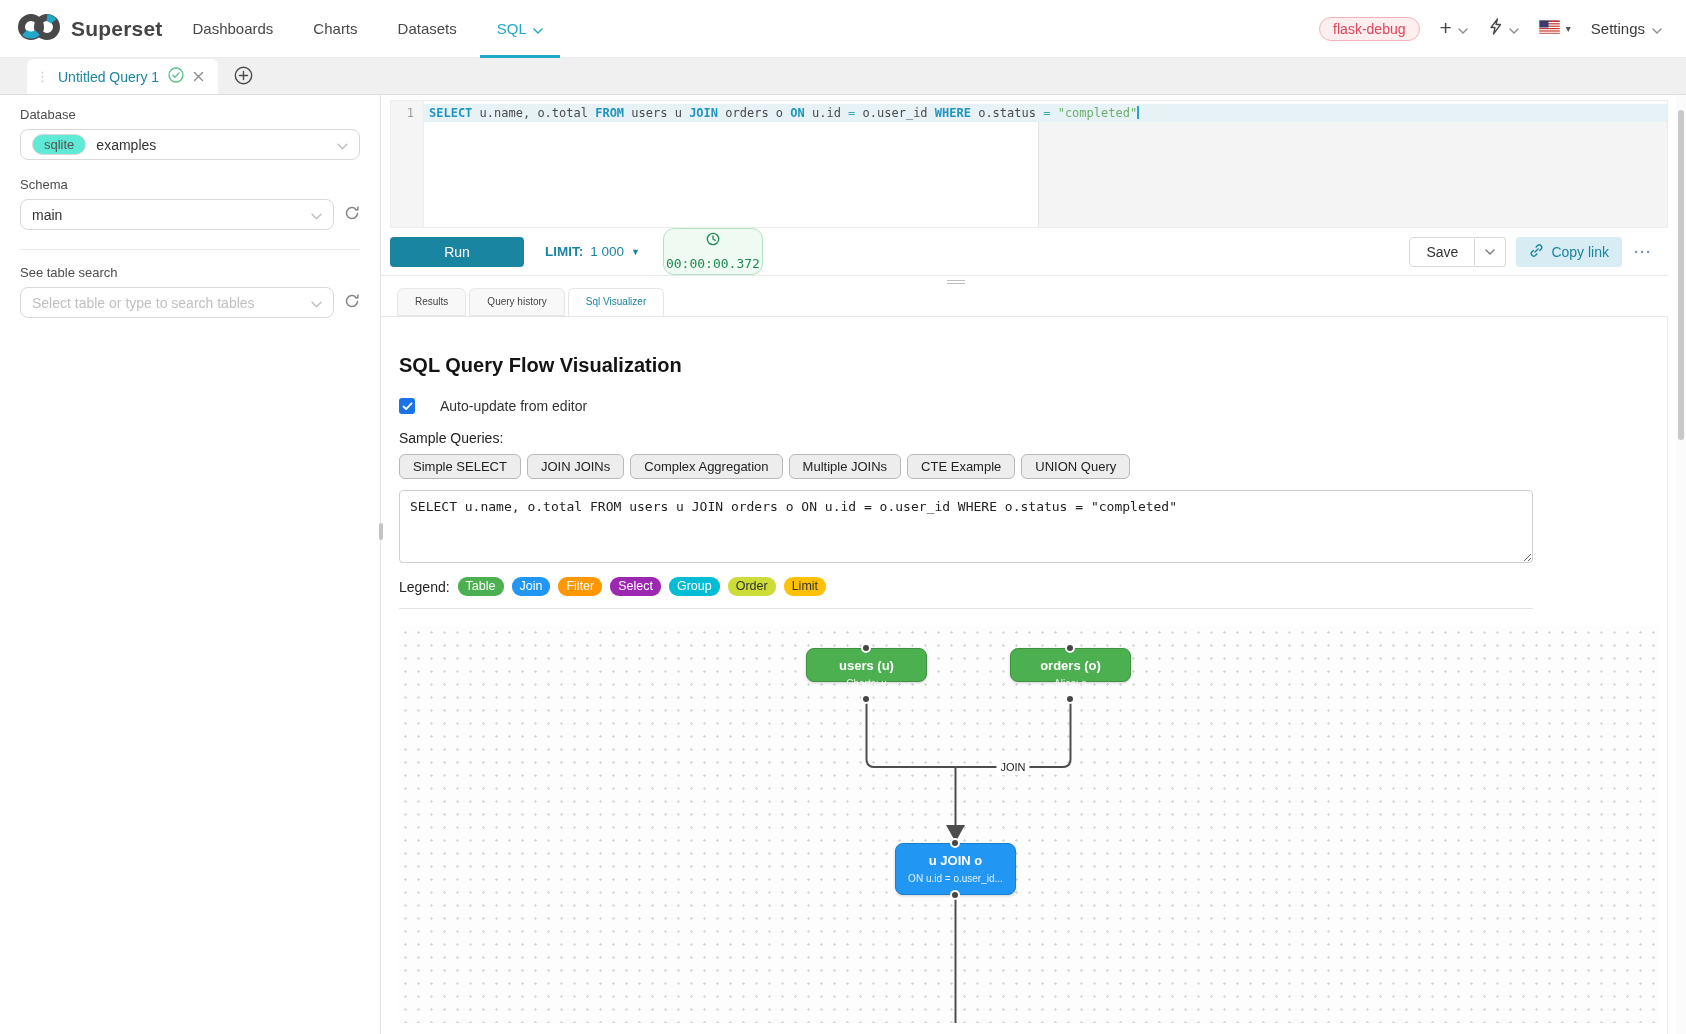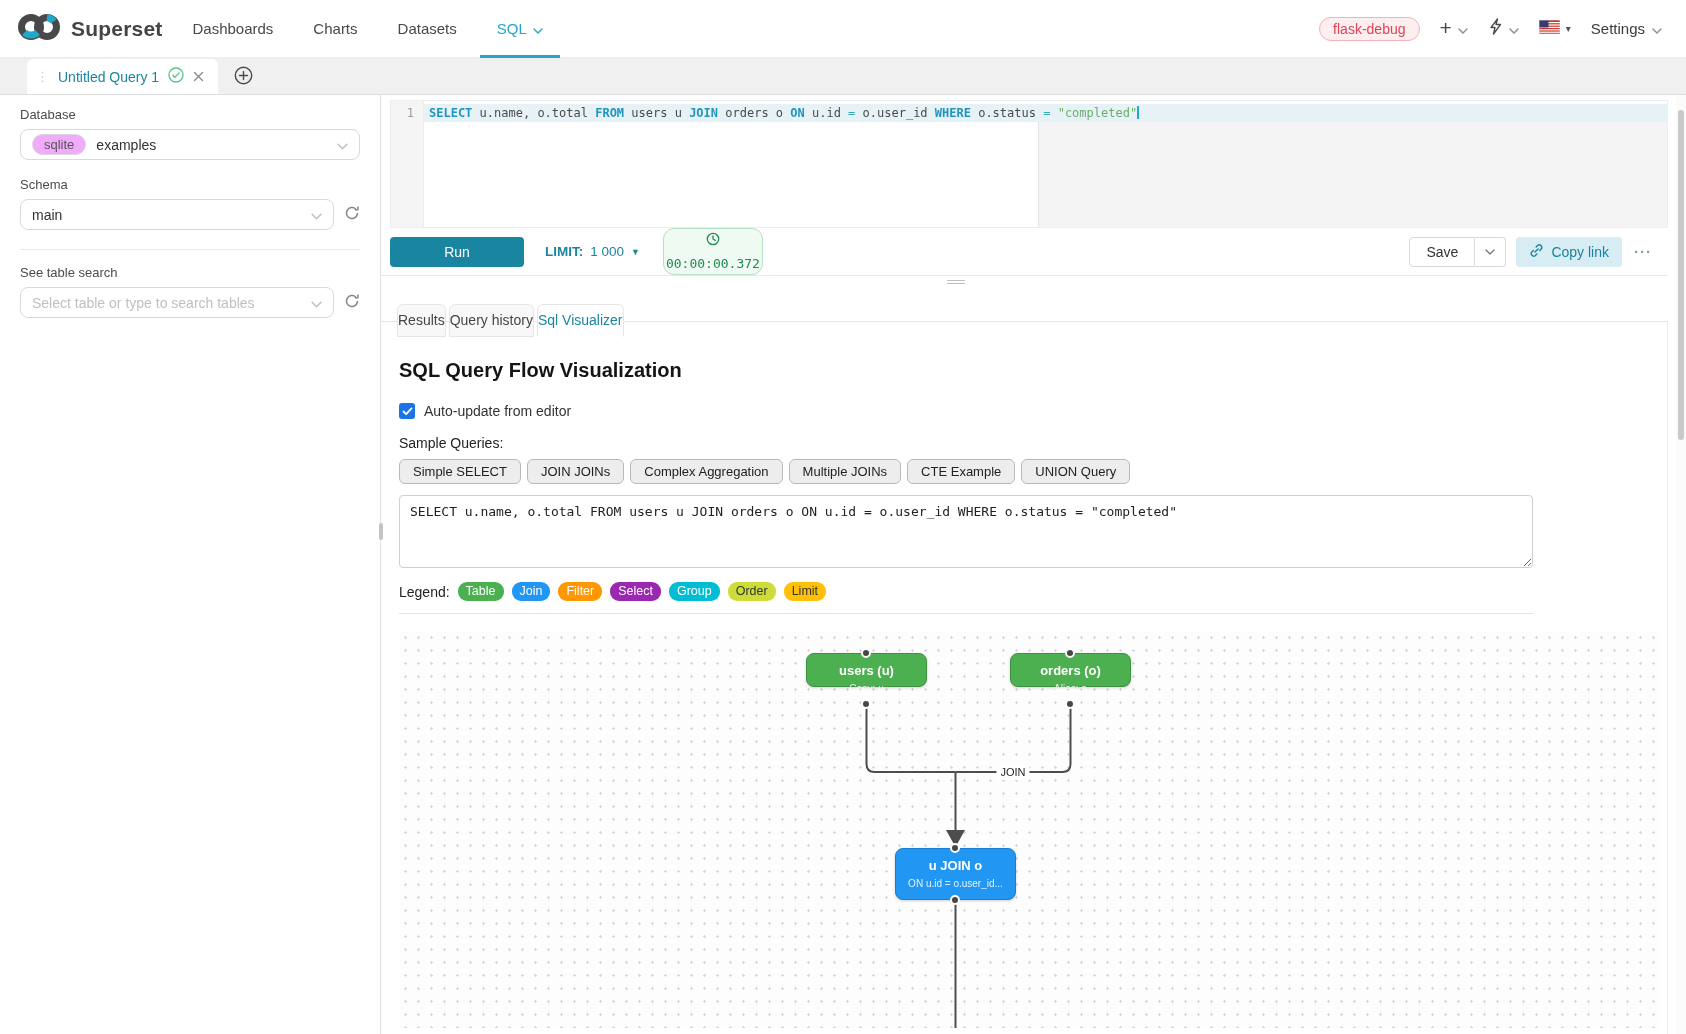--- a/index.html
+++ b/index.html
@@ -31,21 +31,21 @@
   .tab-title { font-size:14px; color:#1a85a0; }
   .add-tab { margin:0 0 9px 16px; display:flex; cursor:pointer; }
 
   
   .workspace { display:flex; height:939px; }
   .sidebar { width:389px; border-right:1px solid #e0e0e0; padding:12px 20px 0 20px; background:#fff; position:relative; }
   .field-label { font-size:13px; color:#4c4c4c; margin-bottom:7px; }
   .sb-row { display:flex; align-items:center; gap:10px; margin-bottom:17px; }
   .select { flex:1; height:31px; border:1px solid #d9d9d9; border-radius:8px; background:#fff; display:flex; align-items:center; padding:0 11px; font-size:14px; color:#333; cursor:pointer; }
   .select .chev { margin-left:auto; color:#bfbfbf; }
-  .engine-pill { border:1px solid #d9d9d9; background:#f0abfc; border-radius:12px; padding:2px 11px; font-size:13px; color:#555; margin-right:10px; }
+  .engine-pill { border:1px solid #d9d9d9; background:#5eead4; border-radius:12px; padding:2px 11px; font-size:13px; color:#555; margin-right:10px; }
   .placeholder { color:#c0c0c0; }
   .sb-divider { border:none; border-top:1px solid #e9e9e9; margin:19px 0 15px; }
   .sb-grip { position:absolute; right:-3px; top:428px; width:4px; height:17px; border-radius:2px; background:#c4c4c4; }
 
   .main { flex:1; padding-right:18px; display:flex; flex-direction:column; background:#fff; }
 
   
   .editor { margin:5px 0 0 9px; height:128px; display:flex; border:1px solid #ededed; background:#fff; font-family:"DejaVu Sans Mono", monospace; position:relative; overflow:hidden; }
   .gutter { width:33px; background:#f5f5f5; border-right:1px solid #ededed; color:#9b9b9b; font-size:12px; line-height:18px; text-align:right; padding:3px 9px 0 0; }
   .code-area { flex:1; position:relative; padding-top:3px; }
@@ -71,29 +71,29 @@
   .copylink-btn { height:30px; display:flex; align-items:center; gap:7px; padding:0 13px; background:#d7ecf3; color:#1a85a0; font-size:14px; border:none; border-radius:4px; cursor:pointer; font-family:inherit; }
   .more-dots { font-size:15px; font-weight:bold; color:#7e9aaa; letter-spacing:1px; cursor:pointer; padding:0 2px; }
 
   
   .pane-divider { height:13px; border-top:1px solid #e9e9e9; position:relative; }
   .pd-grip { position:absolute; top:4px; left:566px; width:18px; cursor:row-resize; }
   .pd-grip i { display:block; height:1px; background:#bdbdbd; margin-bottom:2px; }
 
   
   .south-tabs { display:flex; gap:3px; padding-left:16px; border-bottom:1px solid #e6e6e6; }
-  .stab { position:relative; top:16px; padding:7px 0 8px; background:#f8f8f8; border:1px solid #e6e6e6; border-radius:6px 6px 0 0; font-size:14px; color:#454545; cursor:pointer; }
+  .stab { position:relative; top:0; padding:7px 17px 8px; background:#f8f8f8; border:1px solid #e6e6e6; border-radius:6px 6px 0 0; font-size:10px; color:#454545; cursor:pointer; }
   .stab.active { background:#fff; color:#1a85a0; border-bottom-color:#fff; }
 
   
   .viz-panel { flex:1; border-right:1px solid #ebebeb; padding:37px 8px 0 18px; overflow:hidden; background:#fff; }
   .viz-title { font-size:20px; font-weight:bold; color:#141414; }
   .check-row { margin-top:21px; display:flex; align-items:center; gap:9px; }
   .checkbox { width:16px; height:16px; background:#1a73e8; border-radius:3px; display:flex; align-items:center; justify-content:center; cursor:pointer; }
-  .check-label { font-size:14px; color:#333; }
+  .check-label { font-size:14px; color:#333;margin-left:16px; }
   .samples-label { margin-top:16px; font-size:14px; color:#222; }
   .samples-row { margin-top:8px; display:flex; gap:6px; }
   .sample-btn { padding:4px 13px; background:#ededed; border:1px solid #b9b9b9; border-radius:6px; font-size:13px; color:#222; cursor:pointer; font-family:inherit; }
   .query-input { margin-top:11px; display:block; width:1134px; height:73px; border:1px solid #cfcfcf; border-radius:4px; padding:8px 10px; font-family:"DejaVu Sans Mono", monospace; font-size:13px; color:#222; resize:both; }
   .legend-row { margin-top:14px; display:flex; align-items:center; gap:8px; font-size:14px; color:#222; }
   .chip { padding:2px 8px 3px; border-radius:9px; font-size:12.5px; color:#fff; }
   .chip-table { background:#4caf50; } .chip-join { background:#2196f3; } .chip-filter { background:#ff9800; }
   .chip-select { background:#9c27b0; } .chip-group { background:#00bcd4; }
   .chip-order { background:#cddc39; color:#333; } .chip-limit { background:#ffc107; color:#333; }
   .viz-hr { margin-top:12px; width:1134px; border:none; border-top:1px solid #e3e3e3; }
@@ -391,21 +391,21 @@
               <path d="M556.5 141 V200"></path>
               <path d="M556.5 272 V397"></path>
             </g>
             <polygon points="547,199 566,199 556.5,216" fill="#4d4d4d"></polygon>
           </svg>
 
           <div class="edge-label">JOIN</div>
 
           <div class="fnode fnode-table" style="left:407px; top:22px;">
             <div class="fnode-title">users (u)</div>
-            <div class="fnode-sub">Copy: u</div>
+            <div class="fnode-sub">Charts: u</div>
           </div>
           <div class="fnode fnode-table" style="left:611px; top:22px;">
             <div class="fnode-title">orders (o)</div>
             <div class="fnode-sub">Alias: o</div>
           </div>
           <div class="fnode fnode-join" style="left:496px; top:217px;">
             <div class="fnode-title">u JOIN o</div>
             <div class="fnode-sub">ON u.id = o.user_id...</div>
           </div>
 

